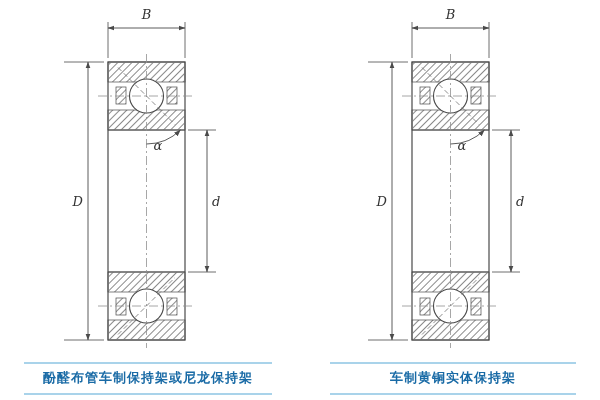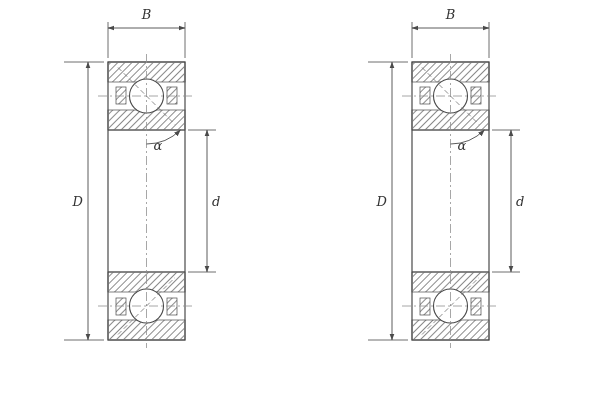--- a/index.html
+++ b/index.html
@@ -81,14 +81,20 @@
         <line class="ext" x1="188" y1="272" x2="216" y2="272"></line>
         <line class="dim" x1="207" y1="130" x2="207" y2="272" marker-start="url(#arr)" marker-end="url(#arr)"></line>
         <text class="dim-label" x="212" y="206" text-anchor="start">d</text>
       </g>
     </defs>
 
     <use href="#bearing-fig" xlink:href="#bearing-fig"></use>
     <use href="#bearing-fig" xlink:href="#bearing-fig" transform="translate(304,0)"></use>
   </svg>
 
+  <div class="caption caption-left">
+    <span>酚醛布管车制保持架或尼龙保持架</span>
+  </div>
+  <div class="caption caption-right">
+    <span>车制黄铜实体保持架</span>
+  </div>
 
 </div>
 
 </body></html>

